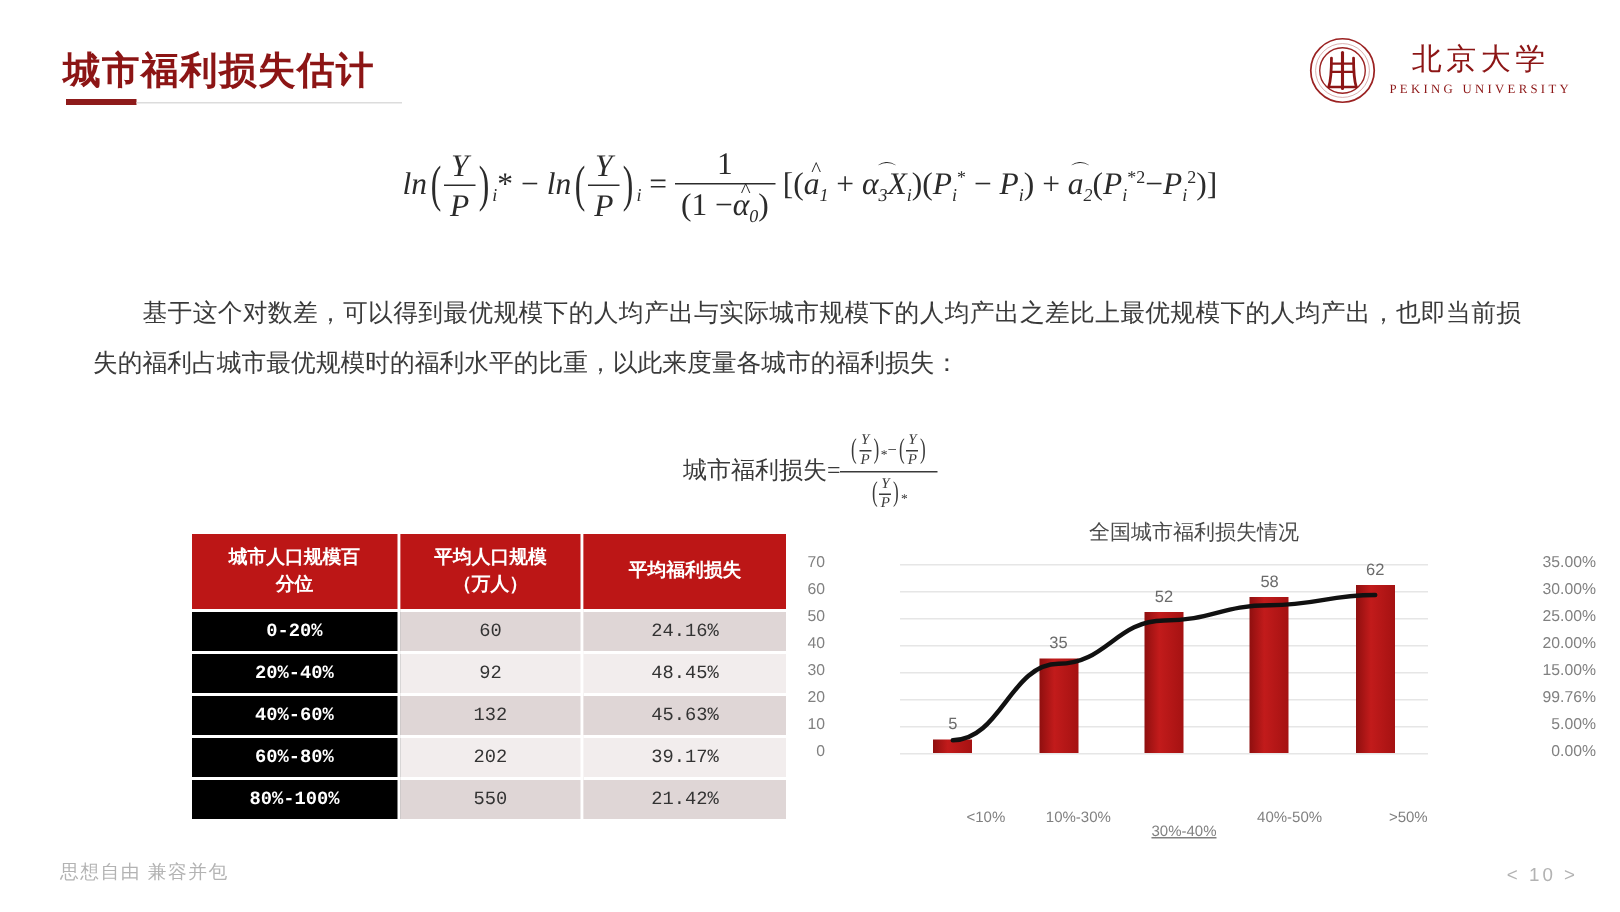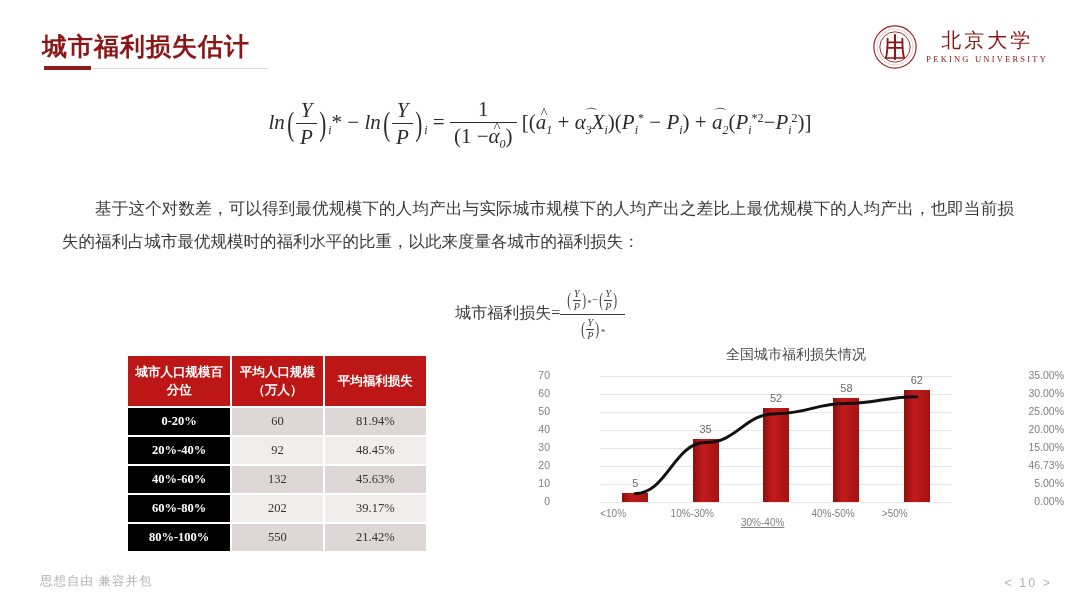--- a/index.html
+++ b/index.html
@@ -63,22 +63,22 @@
   .f2frac .num{display:block;border-bottom:1.1px solid #3a3a3a;padding:0 6px 1px;}
   .f2frac .den{display:block;padding:2px 6px 0;}
   .minifrac{display:inline-block;vertical-align:middle;text-align:center;font-style:italic;font-size:10px;}
   .minifrac .n{display:block;border-bottom:1px solid #3a3a3a;line-height:1.2;padding:0 1px;}
   .minifrac .d{display:block;line-height:1.2;padding:0 1px;}
   .mparen{display:inline-block;vertical-align:middle;font-size:19px;transform:scaleX(.6);line-height:.85;}
   .star{font-size:9px;vertical-align:-3px;}
 
   
   .tbl-wrap{position:absolute;left:128px;top:356px;width:340px;}
-  table.data{border-collapse:separate;border-spacing:0;width:298px;
-             font-family:Liberation Serif, serif;}
+  table.data{border-collapse:separate;border-spacing:0;width:396px;
+             font-family:Liberation Mono, monospace;}
   table.data th{
     background:#bc1616;color:#fff;font-size:12.5px;font-weight:bold;
     padding:7px 2px;text-align:center;line-height:1.45;
     border-right:2px solid #ffffff;
   }
   table.data th:last-child{border-right:none;}
   table.data td{font-size:12.5px;text-align:center;padding:6px 2px;color:#333;
                 border-right:2px solid #ffffff;border-top:2px solid #ffffff;}
   table.data td:last-child{border-right:none;}
   table.data td.cat{background:#000000;color:#fff;font-weight:bold;}
@@ -90,21 +90,21 @@
   .chart-title{position:absolute;left:0;right:0;top:2px;text-align:center;
                font-size:14px;color:#4a4a4a;}
   .plot{position:absolute;left:44px;top:32px;width:352px;height:126px;}
   .gridline{position:absolute;left:0;width:100%;height:1px;background:#e6e6e6;}
   .ylab{position:absolute;right:402px;width:30px;text-align:right;font-size:10.5px;
         color:#808080;transform:translateY(-7px);}
   .y2lab{position:absolute;left:404px;width:60px;text-align:right;font-size:10.5px;
          color:#808080;transform:translateY(-7px);}
   .bar{position:absolute;bottom:0;width:26px;background:linear-gradient(90deg,#8f0f0f 0%,#c21b1b 38%,#a51212 100%);}
   .bar-val{position:absolute;font-size:11px;color:#6b6b6b;text-align:center;width:40px;}
-  .xlab{position:absolute;font-size:10px;color:#808080;text-align:left;width:70px;}
+  .xlab{position:absolute;font-size:10px;color:#808080;text-align:right;width:70px;margin-top:32px;}
   .legend{position:absolute;left:0;right:0;bottom:2px;display:flex;justify-content:center;
           align-items:center;gap:16px;font-size:10.5px;color:#555;}
   .lg-item{display:flex;align-items:center;gap:5px;}
   .lg-bar{width:22px;height:8px;background:#bc1616;display:inline-block;}
   .lg-line{width:26px;height:3px;background:#111;display:inline-block;}
 
   
   .footer-motto{position:absolute;left:40px;bottom:18px;font-size:12.5px;color:#b3b3b3;
                 letter-spacing:1px;}
   .pager{position:absolute;right:28px;bottom:18px;font-size:12.5px;color:#b3b3b3;letter-spacing:2px;}
@@ -179,21 +179,21 @@
         </th>
         <th style="width:34%">
           <div>平均福利损失</div>
         </th>
       </tr>
     </thead>
     <tbody>
       <tr class="odd">
         <td class="cat">0-20%</td>
         <td class="val">60</td>
-        <td class="val">81.94%</td>
+        <td class="val">24.16%</td>
       </tr>
       <tr class="even">
         <td class="cat">20%-40%</td>
         <td class="val">92</td>
         <td class="val">48.45%</td>
       </tr>
       <tr class="odd">
         <td class="cat">40%-60%</td>
         <td class="val">132</td>
         <td class="val">45.63%</td>
@@ -226,21 +226,21 @@
       <div class="gridline" style="top: 54px;"></div>
       <div class="ylab" style="top: 54px;">40</div>
       <div class="gridline" style="top: 36px;"></div>
       <div class="ylab" style="top: 36px;">50</div>
       <div class="gridline" style="top: 18px;"></div>
       <div class="ylab" style="top: 18px;">60</div>
       <div class="gridline" style="top: 0px;"></div>
       <div class="ylab" style="top: 0px;">70</div>
       <div class="y2lab" style="top: 126px;">0.00%</div>
       <div class="y2lab" style="top: 108px;">5.00%</div>
-      <div class="y2lab" style="top: 90px;">46.73%</div>
+      <div class="y2lab" style="top: 90px;">99.76%</div>
       <div class="y2lab" style="top: 72px;">15.00%</div>
       <div class="y2lab" style="top: 54px;">20.00%</div>
       <div class="y2lab" style="top: 36px;">25.00%</div>
       <div class="y2lab" style="top: 18px;">30.00%</div>
       <div class="y2lab" style="top: 0px;">35.00%</div>
       <div class="bar" style="height: 9px; left: 22.2px;"></div>
       <div class="bar-val" style="left: 15.2px; top: 101px;">5</div>
       <div class="xlab" style="left: 0.2px; top: 132px;">&lt;10%</div>
       <div class="bar" style="height: 63px; left: 92.6px;"></div>
       <div class="bar-val" style="left: 85.6px; top: 47px;">35</div>

